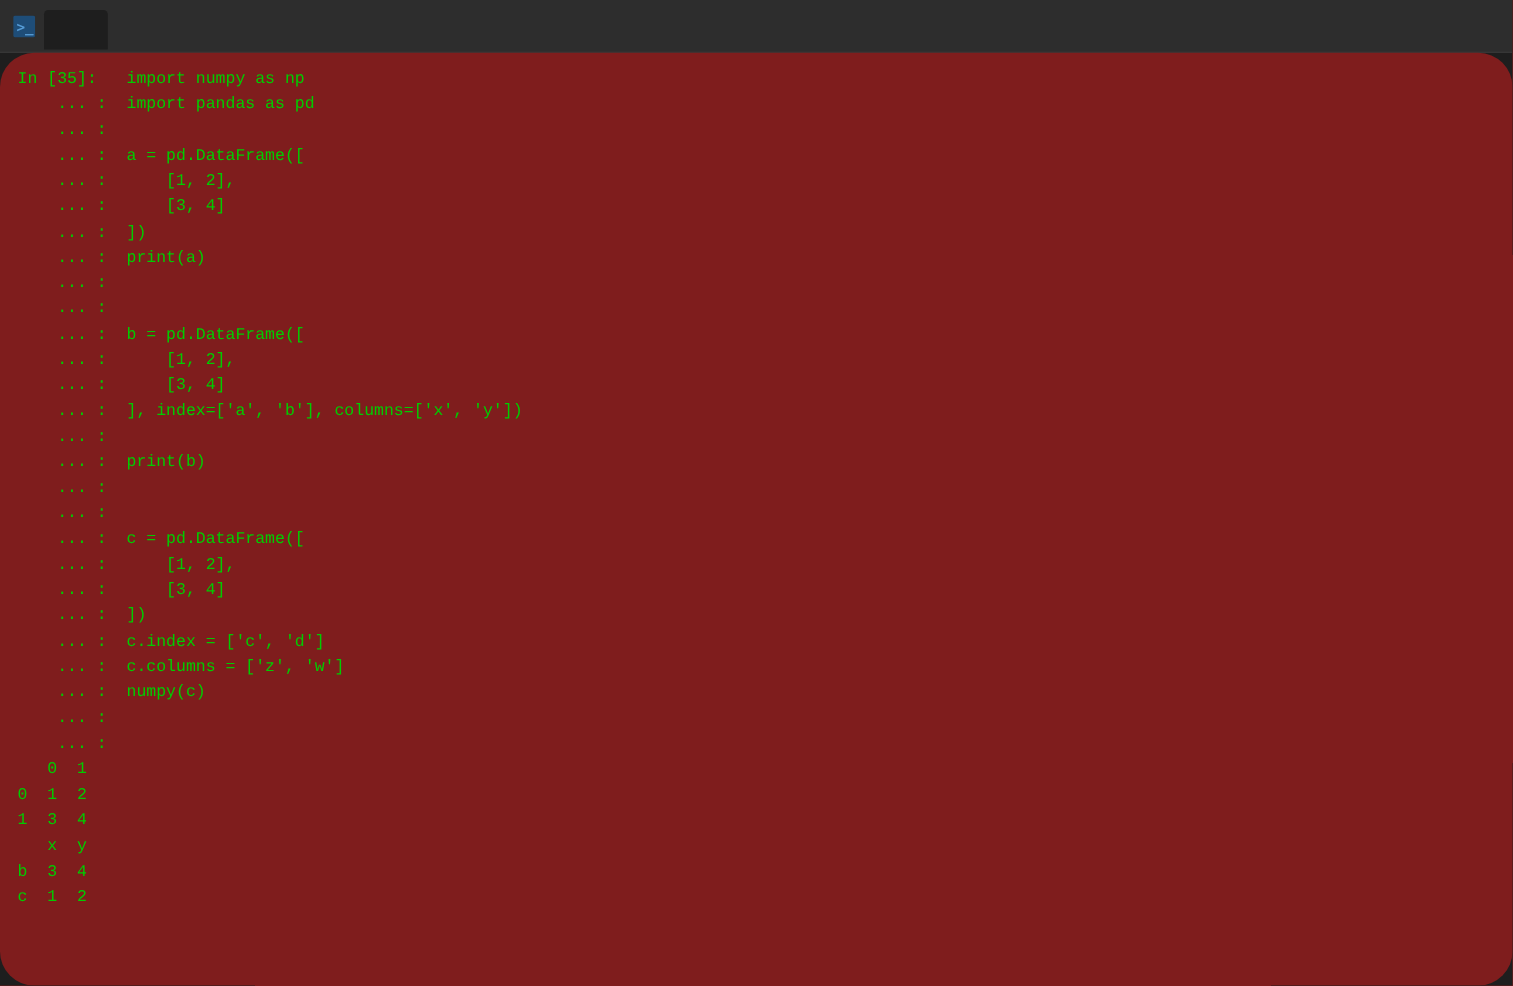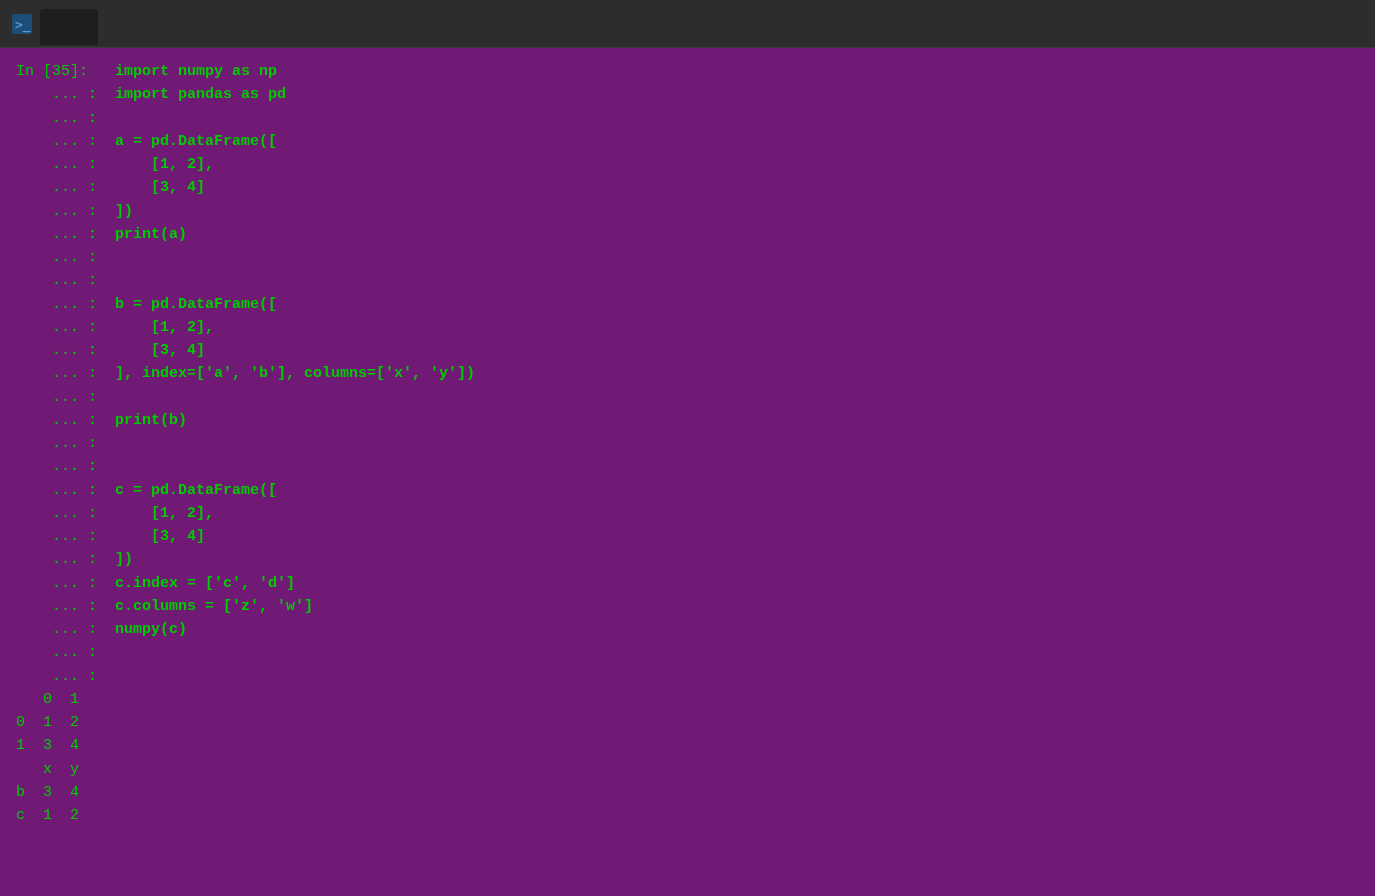--- a/index.html
+++ b/index.html
@@ -94,43 +94,43 @@
       display: flex;
       align-items: center;
       justify-content: center;
       cursor: pointer;
       font-size: 12px;
       color: #cccccc;
     }
 
     
     .terminal {
-      background: #701a75;
+      background: #7f1d1d;
       padding: 12px 16px;
       height: calc(896px - 48px);
       overflow-y: auto;
       font-size: 15px;
       line-height: 1.55;
       color: #00cc00;
+      border-radius: 31px;
     }
 
     .line {
       display: flex;
       white-space: pre;
     }
 
     .prompt {
       color: #00cc00;
       min-width: 90px;
       display: inline-block;
     }
 
     .code {
       color: #00cc00;
-      font-weight: bold;
     }
 
     .output-line {
       display: flex;
       white-space: pre;
       color: #00cc00;
     }
   </style>
 </head>
 <body>

